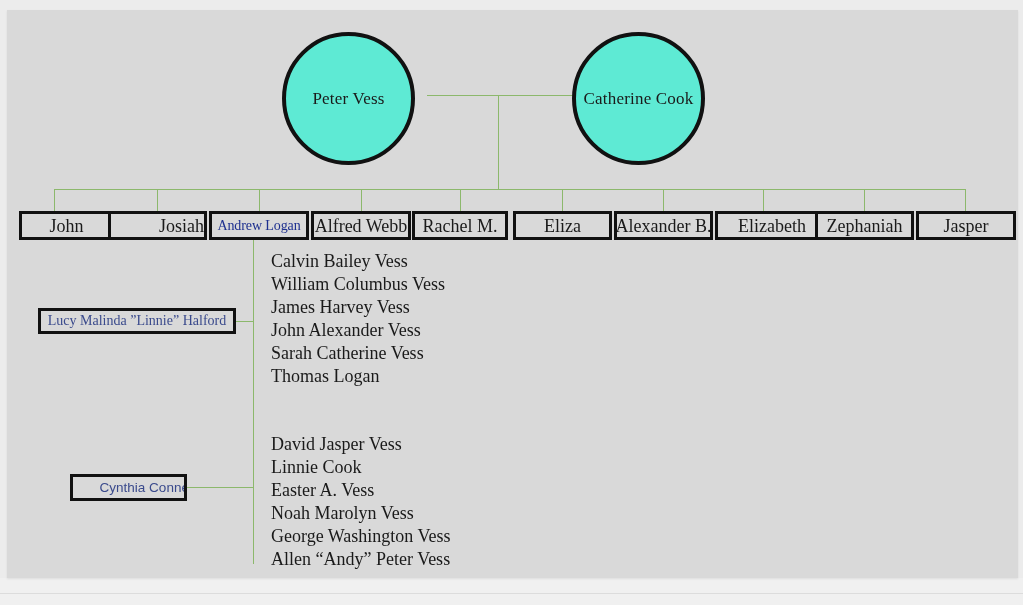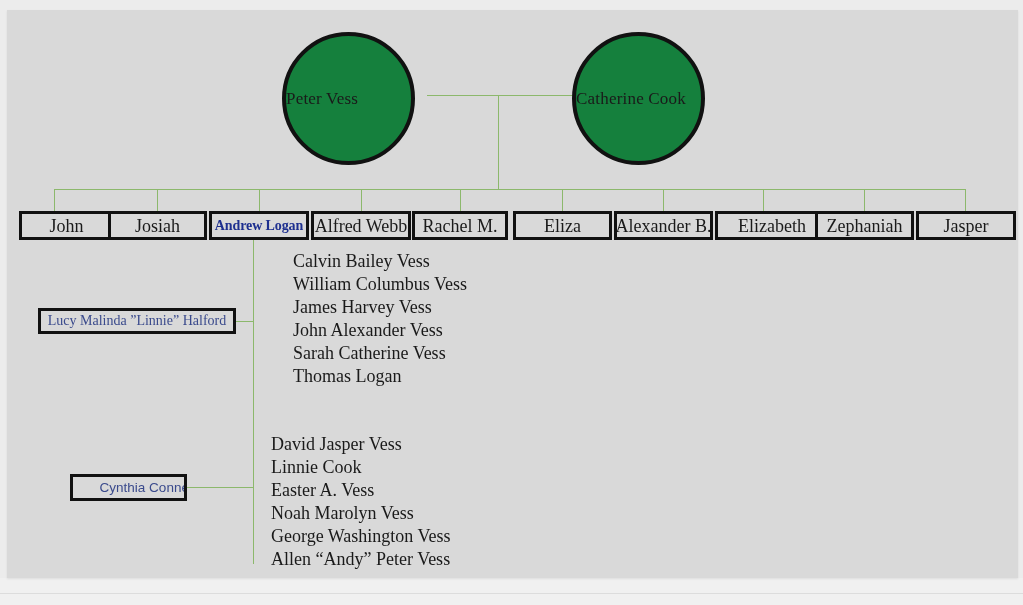--- a/index.html
+++ b/index.html
@@ -56,24 +56,24 @@
     background: #8cb86c;
   }
   .conn-h { height: 1px; }
   .conn-v { width: 1px; }
 
   
   .person-circle {
     position: absolute;
     border: 4px solid #111111;
     border-radius: 50%;
-    background: #15803d;
+    background: #5eead4;
     display: flex;
     align-items: center;
-    justify-content: flex-start;
+    justify-content: center;
     box-sizing: border-box;
   }
   .person-circle span {
     font-family: "Liberation Serif", serif;
     font-size: 17px;
     color: #1a1a1a;
     white-space: nowrap;
     letter-spacing: 0.2px;
   }
 
@@ -92,21 +92,21 @@
   }
   .child-box span {
     font-family: "Liberation Serif", serif;
     font-size: 18px;
     color: #1a1a1a;
     white-space: nowrap;
     line-height: 1;
   }
   .child-box.highlight span {
     color: #1d2f8f;
-    font-weight: bold;
+    font-weight: normal;
     font-size: 14px;
     letter-spacing: -0.1px;
   }
 
   
   .spouse-box {
     position: absolute;
     border: 3px solid #111111;
     background: #d9d9d9;
     box-sizing: border-box;
@@ -173,21 +173,21 @@
       <span>Peter Vess</span>
     </div>
 
     <div class="person-circle" style="left:565px; top:22px; width:133px; height:133px;">
       <span>Catherine Cook</span>
     </div>
 
     <div class="child-box" style="left:12px;   width:95px;">
       <span>John</span>
     </div>
-    <div class="child-box" style="left:101px; width:99px;">
+    <div class="child-box" style="left:101px; width:99px;justify-content:flex-end;">
       <span>Josiah</span>
     </div>
     <div class="child-box highlight" style="left:202px; width:100px;">
       <span>Andrew Logan</span>
     </div>
     <div class="child-box" style="left:304px; width:100px;">
       <span>Alfred Webb</span>
     </div>
     <div class="child-box" style="left:405px; width:96px;">
       <span>Rachel M.</span>
@@ -209,21 +209,21 @@
     </div>
 
     <div class="conn-v" style="left:246px; top:230px; height:324px;"></div>
 
     <div class="conn-h" style="left:229px; top:311px; width:18px;"></div>
 
     <div class="spouse-box spouse-serif" style="left:31px; top:298px; width:198px; height:26px;">
       <span>Lucy Malinda ”Linnie” Halford</span>
     </div>
 
-    <div class="name-list" style="top:240px;margin-left:22px;">
+    <div class="name-list" style="top:240px;">
       <div>Calvin Bailey Vess</div>
       <div>William Columbus Vess</div>
       <div>James Harvey Vess</div>
       <div>John Alexander Vess</div>
       <div>Sarah Catherine Vess</div>
       <div>Thomas Logan</div>
     </div>
 
     <div class="conn-h" style="left:180px; top:477px; width:67px;"></div>
 

